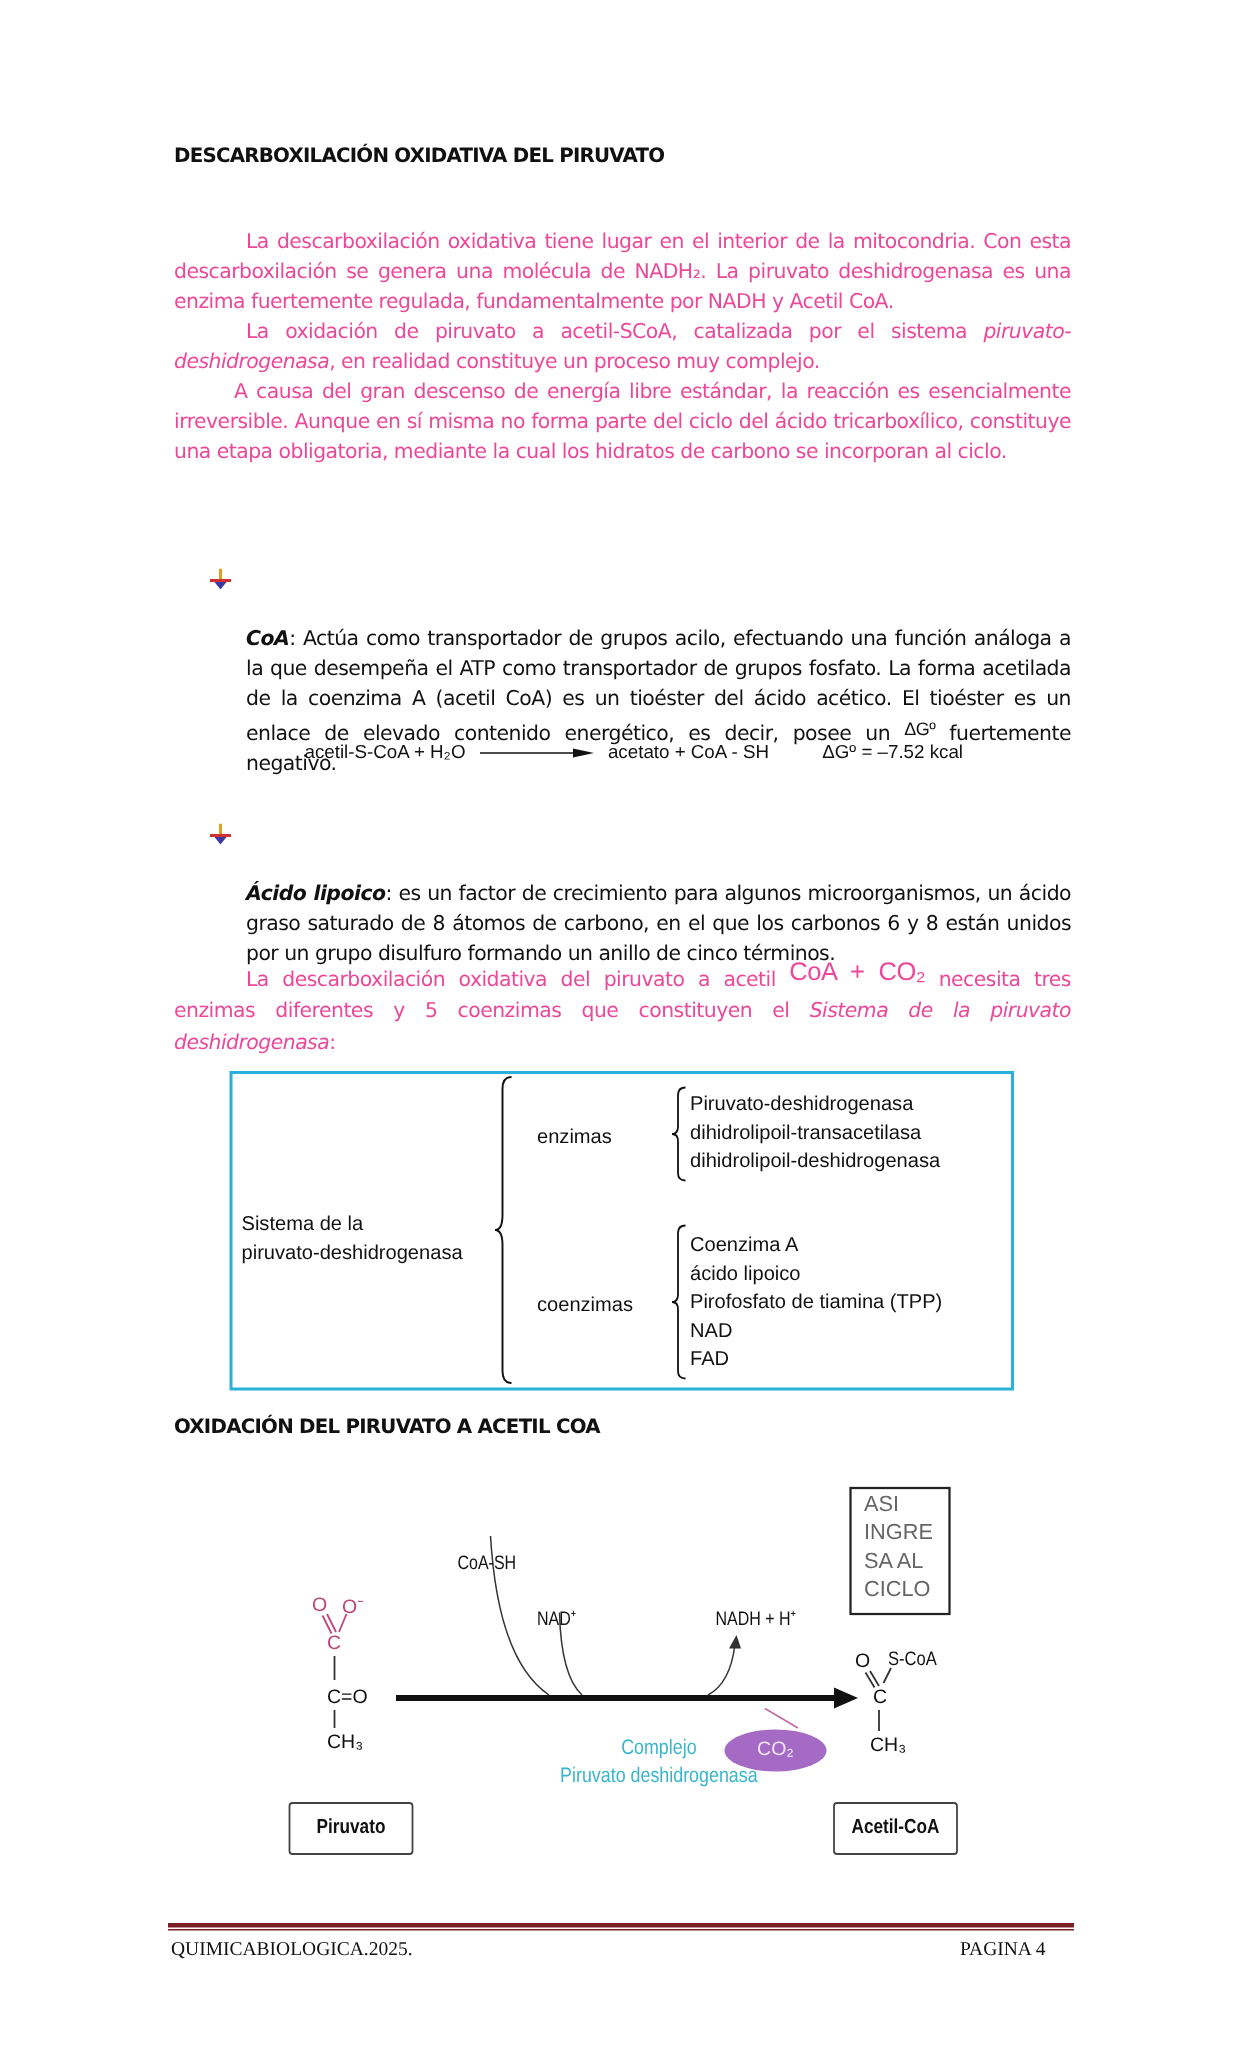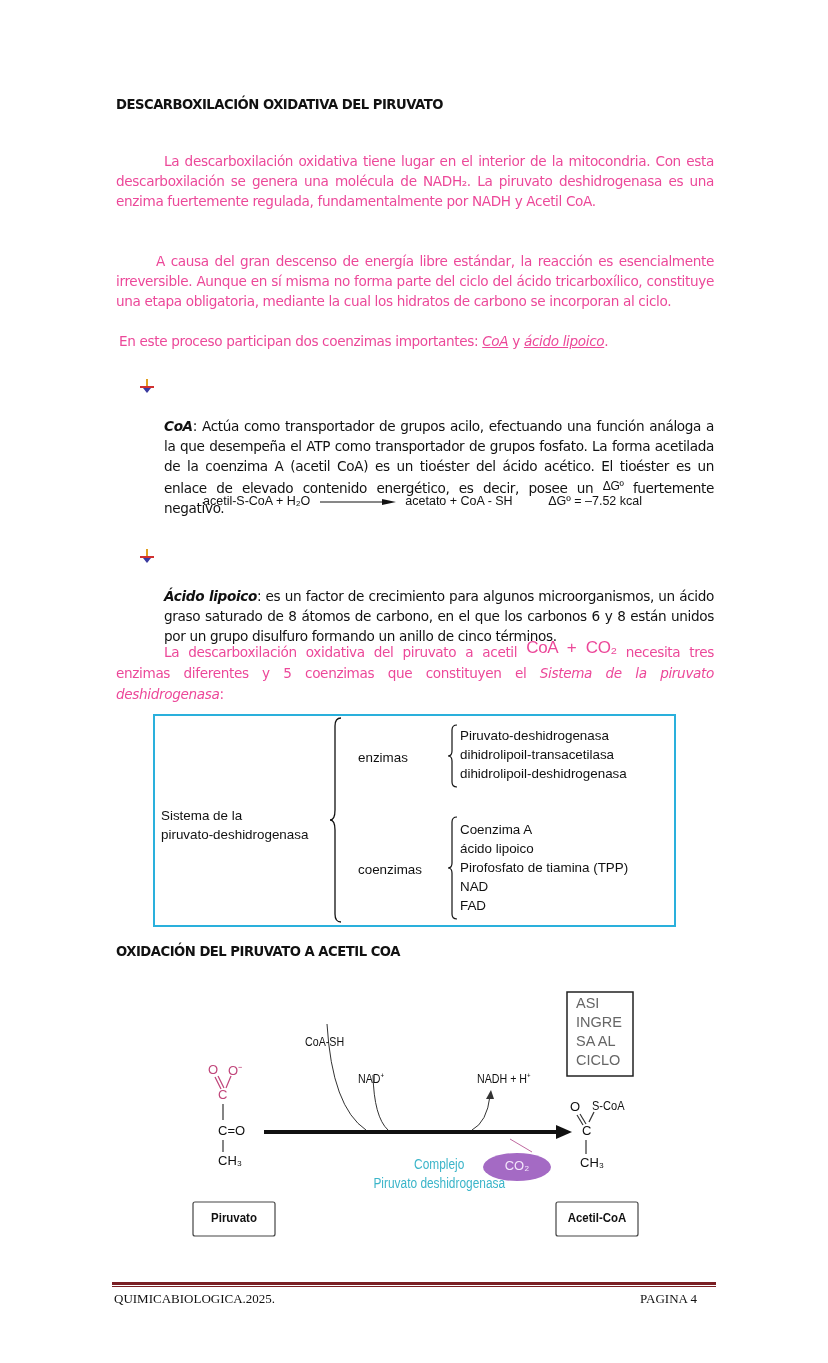--- a/index.html
+++ b/index.html
@@ -26,26 +26,26 @@
 </style>
 </head>
 <body>
 
 <div class="page">
 
   <div class="h1" style="top:97px;">DESCARBOXILACIÓN OXIDATIVA DEL PIRUVATO</div>
 
   <div class="body-text indent" style="top:151px;">La descarboxilación oxidativa tiene lugar en el interior de la mitocondria. Con esta descarboxilación se genera una molécula de NADH₂. La piruvato deshidrogenasa es una enzima fuertemente regulada, fundamentalmente por NADH y Acetil CoA.</div>
 
+  <div class="body-text indent" style="top:211px;">
+    <span>La oxidación de piruvato a acetil-SCoA, catalizada por el sistema </span><span class="it">piruvato-deshidrogenasa</span><span>, en realidad constituye un proceso muy complejo.</span>
+  </div>
 
   <div class="body-text" style="top:251px; text-indent:40px;">A causa del gran descenso de energía libre estándar, la reacción es esencialmente irreversible. Aunque en sí misma no forma parte del ciclo del ácido tricarboxílico, constituye una etapa obligatoria, mediante la cual los hidratos de carbono se incorporan al ciclo.</div>
 
-  <div class="body-text" style="top:331px; left:119px;">
-    <span>En este proceso participan dos coenzimas importantes: </span><span class="u">CoA</span><span> y </span><span class="u">ácido lipoico</span><span>.</span>
-  </div>
 
   <div class="bullet" style="top:376px;">
     <svg class="ico" viewBox="0 0 14 14">
       <rect x="6" y="0" width="2" height="8" fill="#e0a020"></rect>
       <rect x="0" y="7" width="14" height="2" fill="#d03030"></rect>
       <polygon points="3,9 11,9 7,14" fill="#3a3aa0"></polygon>
     </svg>
     <div class="txt">
       <b class="it">CoA</b><span>: Actúa como transportador de grupos acilo, efectuando una función análoga a la que desempeña el ATP como transportador de grupos fosfato. La forma acetilada de la coenzima A (acetil CoA) es un tioéster del ácido acético. El tioéster es un enlace de elevado contenido energético, es decir, posee un </span><span style="font-family:'Liberation Sans',sans-serif;font-size:12px;vertical-align:3px;">ΔGº</span><span> fuertemente negativo.</span>
     </div>

